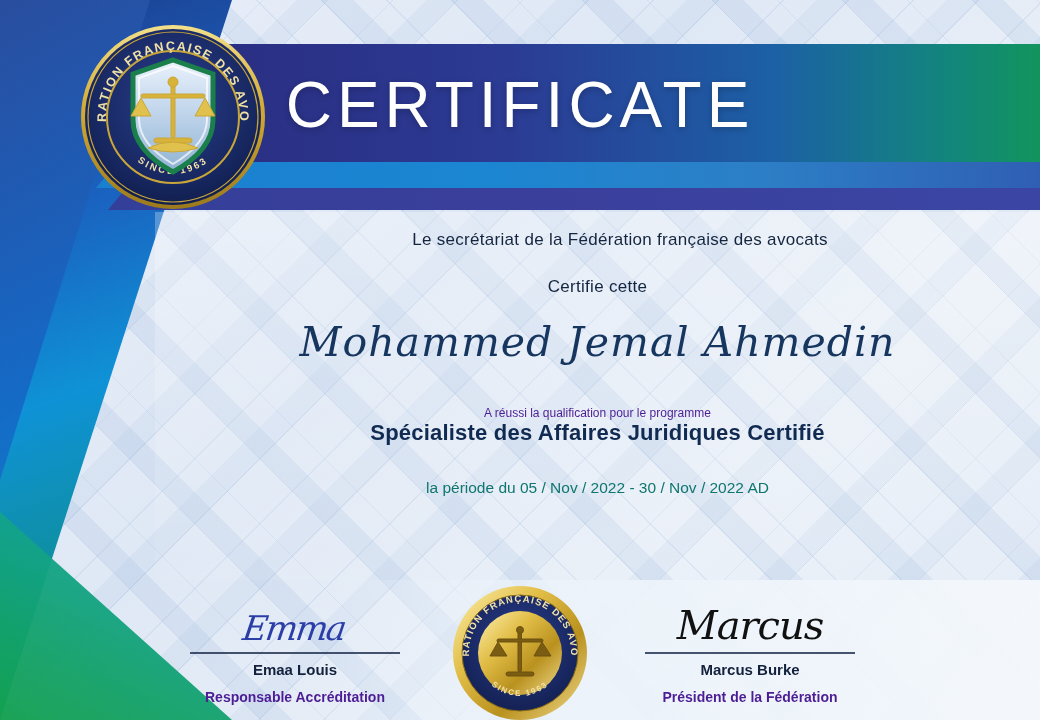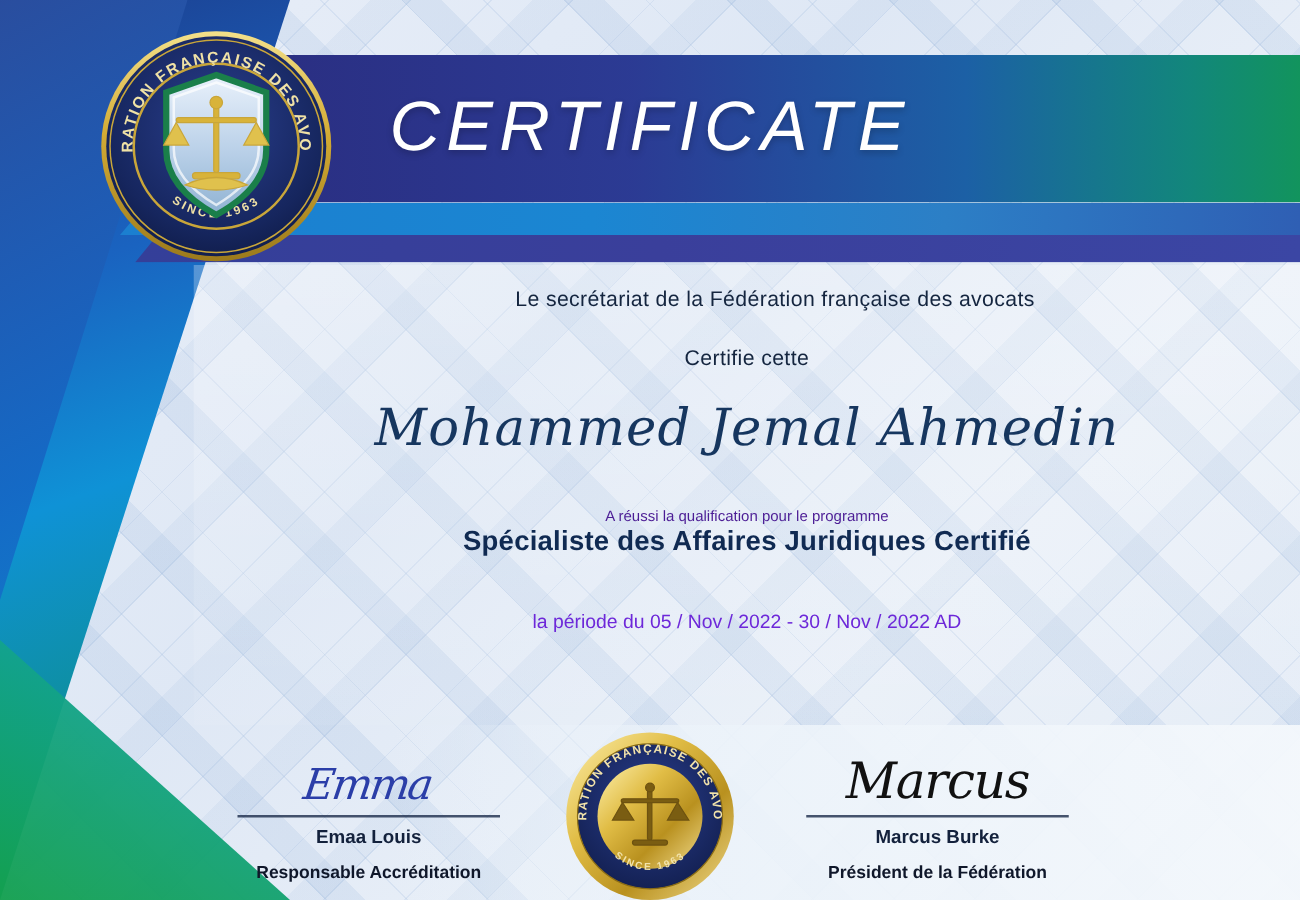--- a/index.html
+++ b/index.html
@@ -79,26 +79,25 @@
   .panel{
     position:absolute;left:155px;top:212px;width:885px;height:368px;
     background:linear-gradient(180deg,rgba(255,255,255,.28),rgba(255,255,255,.05));
   }
 
   
   .title{
     position:absolute;left:0;top:68px;width:1040px;
     text-align:center;
     color:#ffffff;
-    font-size:56px;
+    font-size:64px;
     letter-spacing:5px;
     font-weight:400;
     font-family:"Liberation Sans", sans-serif;
     text-shadow:0 2px 6px rgba(0,0,0,.22);
-    font-style:italic;
   }
 
   
   .body-block{
     position:absolute;left:155px;top:222px;width:885px;text-align:center;
     color:#132a4d;
   }
   .line-secretariat{font-size:17px;color:#14253f;margin-top:8px;letter-spacing:.3px;padding-left:45px;}
   .line-certifies{font-size:17px;color:#14253f;margin-top:27px;letter-spacing:.3px;}
   .recipient{
@@ -106,38 +105,38 @@
     font-style:italic;
     font-size:41px;
     color:#16365f;
     margin-top:21px;
     letter-spacing:1px;
   }
   .line-passed{font-size:12px;color:#4c1d95;margin-top:40px;}
   .program{
     font-size:22px;font-weight:bold;color:#102a52;letter-spacing:.2px;
   }
-  .period{font-size:15.5px;color:#6d28d9;margin-top:43px;}
+  .period{font-size:15.5px;color:#0f766e;margin-top:33px;}
   .basis{font-size:15px;color:#14253f;margin-top:26px;}
 
   
   .sig{position:absolute;text-align:center;width:300px;}
   .sig-left{left:145px;top:592px;}
   .sig-right{left:600px;top:592px;}
   .sig-mark{
     height:56px;display:flex;align-items:flex-end;justify-content:center;
     font-family:"DejaVu Serif", serif;font-style:italic;
   }
   .sig-mark.left{color:#2b3ea8;font-size:34px;letter-spacing:-2px;transform:skewX(-8deg);}
   .sig-mark.right{color:#111111;font-size:40px;letter-spacing:-1px;}
   .sig-rule{
     width:210px;height:1.5px;background:#1a2b4a;margin:4px auto 0;opacity:.8;
   }
   .sig-name{font-size:15px;font-weight:bold;color:#13213c;margin-top:7px;}
-  .sig-role{font-size:14px;font-weight:bold;color:#0f172a;margin-top:11px;}
+  .sig-role{font-size:14px;font-weight:bold;color:#4c1d95;margin-top:11px;}
 
   
   .seal-main{
     position:absolute;left:78px;top:22px;width:190px;height:190px;
   }
   .seal-gold{
     position:absolute;left:451px;top:584px;width:138px;height:138px;
   }
 </style>
 </head>

